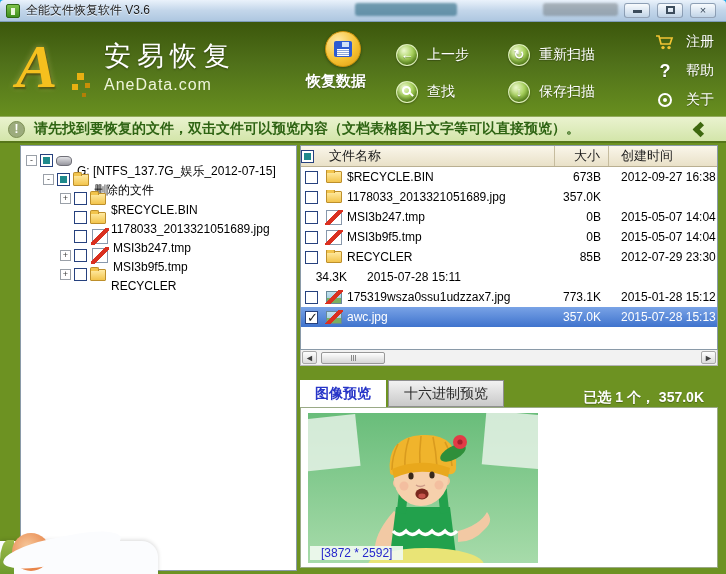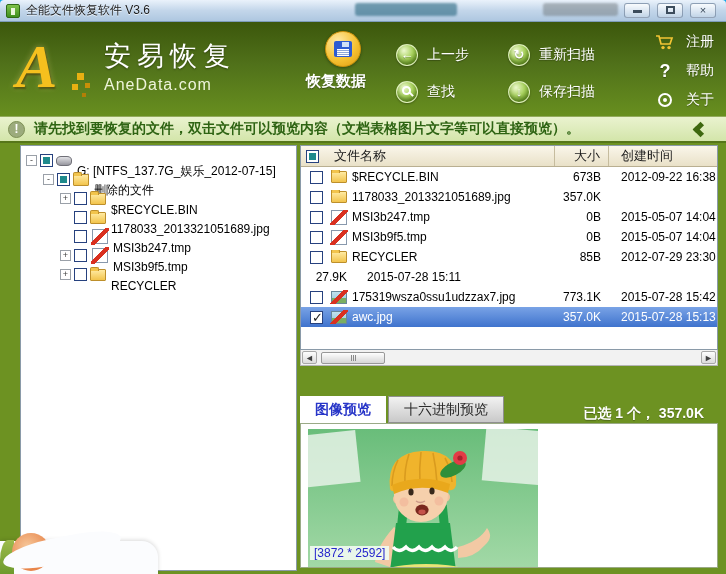--- a/index.html
+++ b/index.html
@@ -75,46 +75,46 @@
   .fi-folder::before, .fi-folder-open::before { content:""; position: absolute; top: -3px; left: -1px; width: 7px; height: 3px; background: #f2c44c; border: 1px solid #bd8f2b; border-bottom: none; border-radius: 2px 2px 0 0; }
   .fi-file-del { width: 13px; height: 15px; background: #fff; border: 1px solid #8898ac; margin-left: 2px; }
   .fi-file-del::after, .fi-image-del::after { content:""; position: absolute; inset: -2px; background: linear-gradient(135deg, transparent 41%, #d93020 41%, #d93020 59%, transparent 59%); }
   .fi-image-del { width: 16px; height: 13px; background: linear-gradient(#c2e2ee, #8fc2d8); border: 1px solid #68889a; }
   .fi-image-del::before { content:""; position: absolute; bottom: 0; left: 0; right: 0; height: 5px; background: #79ae61; }
   .tree-label { overflow: hidden; text-overflow: ellipsis; margin-top: 22px; }
 
   .file-area { position: absolute; left: 300px; top: 2px; width: 418px; bottom: 0; display: flex; flex-direction: column; }
   .file-list { height: 205px; background: #fff; border: 1px solid #8a9aa8; overflow: hidden; }
   .fl-header { height: 21px; background: linear-gradient(#faf6ea, #e9e1c8); border-bottom: 1px solid #b9af91; display: flex; align-items: center; font-size: 13px; color: #1c1c1c; }
-  .c-name { flex: 0 0 254px; display: flex; align-items: center; padding-left: 5px; overflow: hidden; white-space: nowrap; }
+  .c-name { flex: 0 0 254px; display: flex; align-items: center; overflow: hidden; white-space: nowrap; }
   .c-size { flex: 0 0 54px; text-align: right; padding-right: 8px; white-space: nowrap; }
   .c-time { flex: 1; padding-left: 12px; white-space: nowrap; }
   .fl-header .c-name { border-right: 1px solid #c6bc9e; height: 100%; align-items: center; }
   .fl-header .c-size { border-right: 1px solid #c6bc9e; height: 100%; line-height: 20px; }
   .fl-header .hdr-label { margin-left: 12px; }
   .fl-row { height: 20px; display: flex; align-items: center; font-size: 12px; color: #000; }
   .fl-row .cb { margin-left: 4px; }
   .fl-row.selected { background: linear-gradient(#79a3e6, #3f73cd); color: #fff; }
   .fl-name-label { overflow: hidden; text-overflow: ellipsis; }
 
   .hscroll { height: 16px; background: #f2f2f2; border: 1px solid #b5b5b5; border-top: none; display: flex; align-items: center; padding: 0 1px; }
   .sb-arrow { width: 15px; height: 13px; font-size: 9px; line-height: 13px; text-align: center; color: #404040; background: linear-gradient(#fdfdfd, #dcdcdc); border: 1px solid #a8a8a8; border-radius: 2px; }
   .sb-thumb { width: 64px; height: 12px; margin-left: 4px; background: linear-gradient(#fefefe, #d6d6d6); border: 1px solid #989898; border-radius: 2px; display: flex; align-items: center; justify-content: center; gap: 1px; }
   .sb-thumb i { display: block; width: 1px; height: 6px; background: #8a8a8a; }
   .sb-spacer { flex: 1; }
 
-  .tabs-row { margin-top: 30px; height: 27px; display: flex; align-items: flex-end; }
+  .tabs-row { margin-top: 14px; height: 27px; display: flex; align-items: flex-end; }
   .tab { height: 27px; padding: 0 15px; display: flex; align-items: center; font-size: 14px; cursor: pointer; }
   .tab.active { background: #fff; color: #2836c8; font-weight: 700; }
   .tab.inactive { background: linear-gradient(#f2f2f2, #c9c9c9); color: #2a2a2a; border: 1px solid #8f8f8f; margin-left: 2px; }
   .summary { margin-left: auto; padding-right: 14px; color: #fff; font-weight: 700; font-size: 14px; text-shadow: 0 1px 1px rgba(0,0,0,.3); }
 
   .preview-box { flex: 1; margin-bottom: 6px; background: #fff; border: 1px solid #9aaa86; position: relative; overflow: hidden; }
   .baby { position: absolute; left: 7px; top: 5px; width: 230px; height: 150px; }
-  .caption { position: absolute; left: 9px; bottom: 7px; font-size: 12px; color: #2626cc; background: rgba(240,250,240,.92); padding: 0 4px; }
+  .caption { position: absolute; left: 9px; bottom: 7px; font-size: 12px; color: #2626cc; background: rgba(240,250,240,.92); padding: 0 11px; }
 
   
   .overlay-frag { position: absolute; left: 0; bottom: 0; width: 158px; height: 33px; background: #fbfcfe; border-radius: 0 16px 0 0; box-shadow: 0 -1px 4px rgba(0,0,0,.15); z-index: 5; }
   .overlay-frag .ogreen { position: absolute; left: 0; bottom: 0; width: 14px; height: 34px; background: linear-gradient(#9cba4c, #6d9a2c); border-radius: 60% 0 0 0; }
   .overlay-frag .ocirc { position: absolute; left: 12px; top: -8px; width: 38px; height: 38px; border-radius: 50%; background: radial-gradient(circle at 40% 35%, #f6c79a, #e8854a 70%); }
   .overlay-frag .oswoosh { position: absolute; left: 2px; top: -4px; width: 120px; height: 26px; background: #fbfcfe; border-radius: 50% / 60%; transform: rotate(-12deg); }
 </style>
 </head>
 <body>
 
@@ -260,21 +260,21 @@
           <div class="c-time">创建时间</div>
         </div>
         <div id="file-rows">
             <div class="fl-row">
               <div class="c-name">
                 <span class="cb"></span>
                 <span class="fi fi-folder" style="margin: 0px 5px;"></span>
                 <span class="fl-name-label">$RECYCLE.BIN</span>
               </div>
               <div class="c-size">673B</div>
-              <div class="c-time">2012-09-22 16:38</div>
+              <div class="c-time">2012-09-27 16:38</div>
             </div>
             <div class="fl-row">
               <div class="c-name">
                 <span class="cb"></span>
                 <span class="fi fi-folder" style="margin: 0px 5px;"></span>
                 <span class="fl-name-label">1178033_2013321051689.jpg</span>
               </div>
               <div class="c-size">357.0K</div>
               <div class="c-time"></div>
             </div>
@@ -299,31 +299,31 @@
             <div class="fl-row">
               <div class="c-name">
                 <span class="cb"></span>
                 <span class="fi fi-folder" style="margin: 0px 5px;"></span>
                 <span class="fl-name-label">RECYCLER</span>
               </div>
               <div class="c-size">85B</div>
               <div class="c-time">2012-07-29 23:30</div>
             </div>
             <div class="fl-row">
-              <div class="c-size">27.9K</div>
+              <div class="c-size">34.3K</div>
               <div class="c-time">2015-07-28 15:11</div>
             </div>
             <div class="fl-row">
               <div class="c-name">
                 <span class="cb"></span>
                 <span class="fi fi-image-del" style="margin: 0px 5px;"></span>
                 <span class="fl-name-label">175319wsza0ssu1udzzax7.jpg</span>
               </div>
               <div class="c-size">773.1K</div>
-              <div class="c-time">2015-07-28 15:42</div>
+              <div class="c-time">2015-01-28 15:12</div>
             </div>
             <div class="fl-row selected">
               <div class="c-name">
                 <span class="cb checked"></span>
                 <span class="fi fi-image-del" style="margin: 0px 5px;"></span>
                 <span class="fl-name-label">awc.jpg</span>
               </div>
               <div class="c-size">357.0K</div>
               <div class="c-time">2015-07-28 15:13</div>
             </div>

